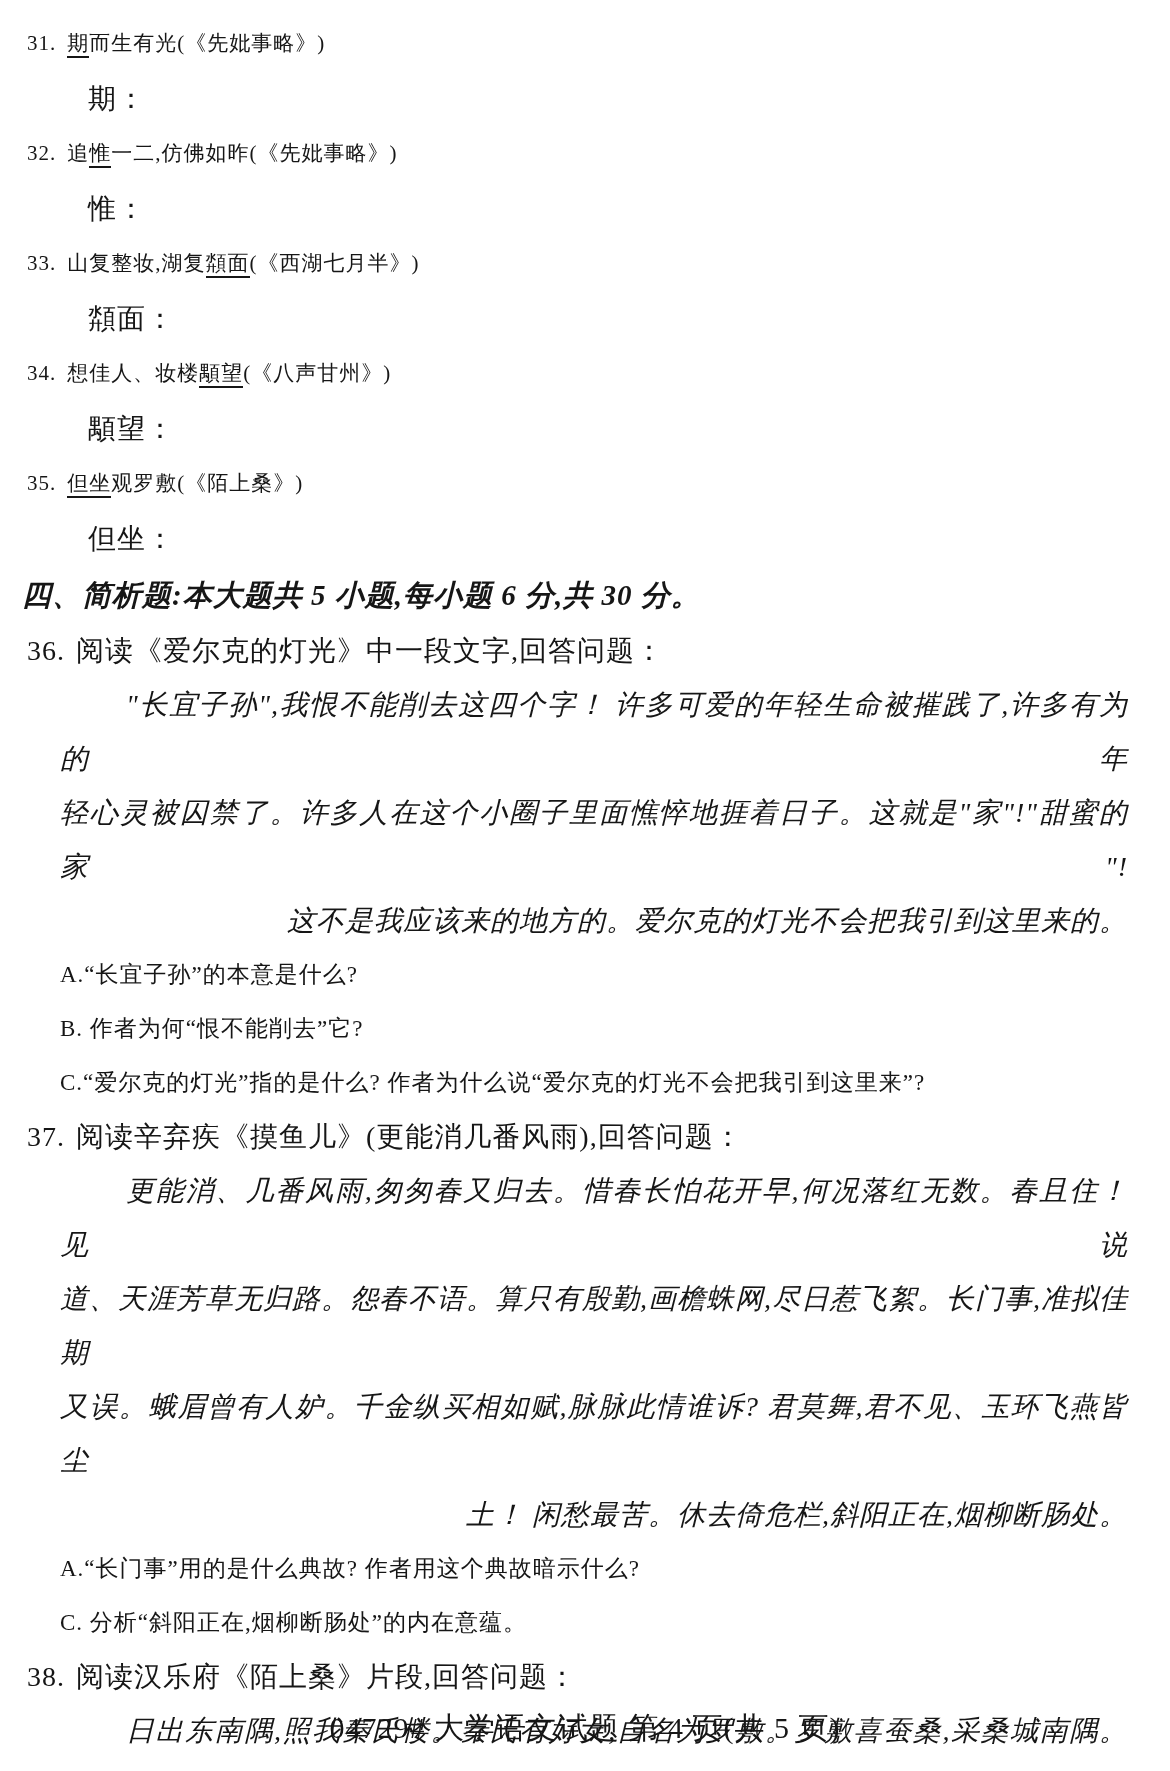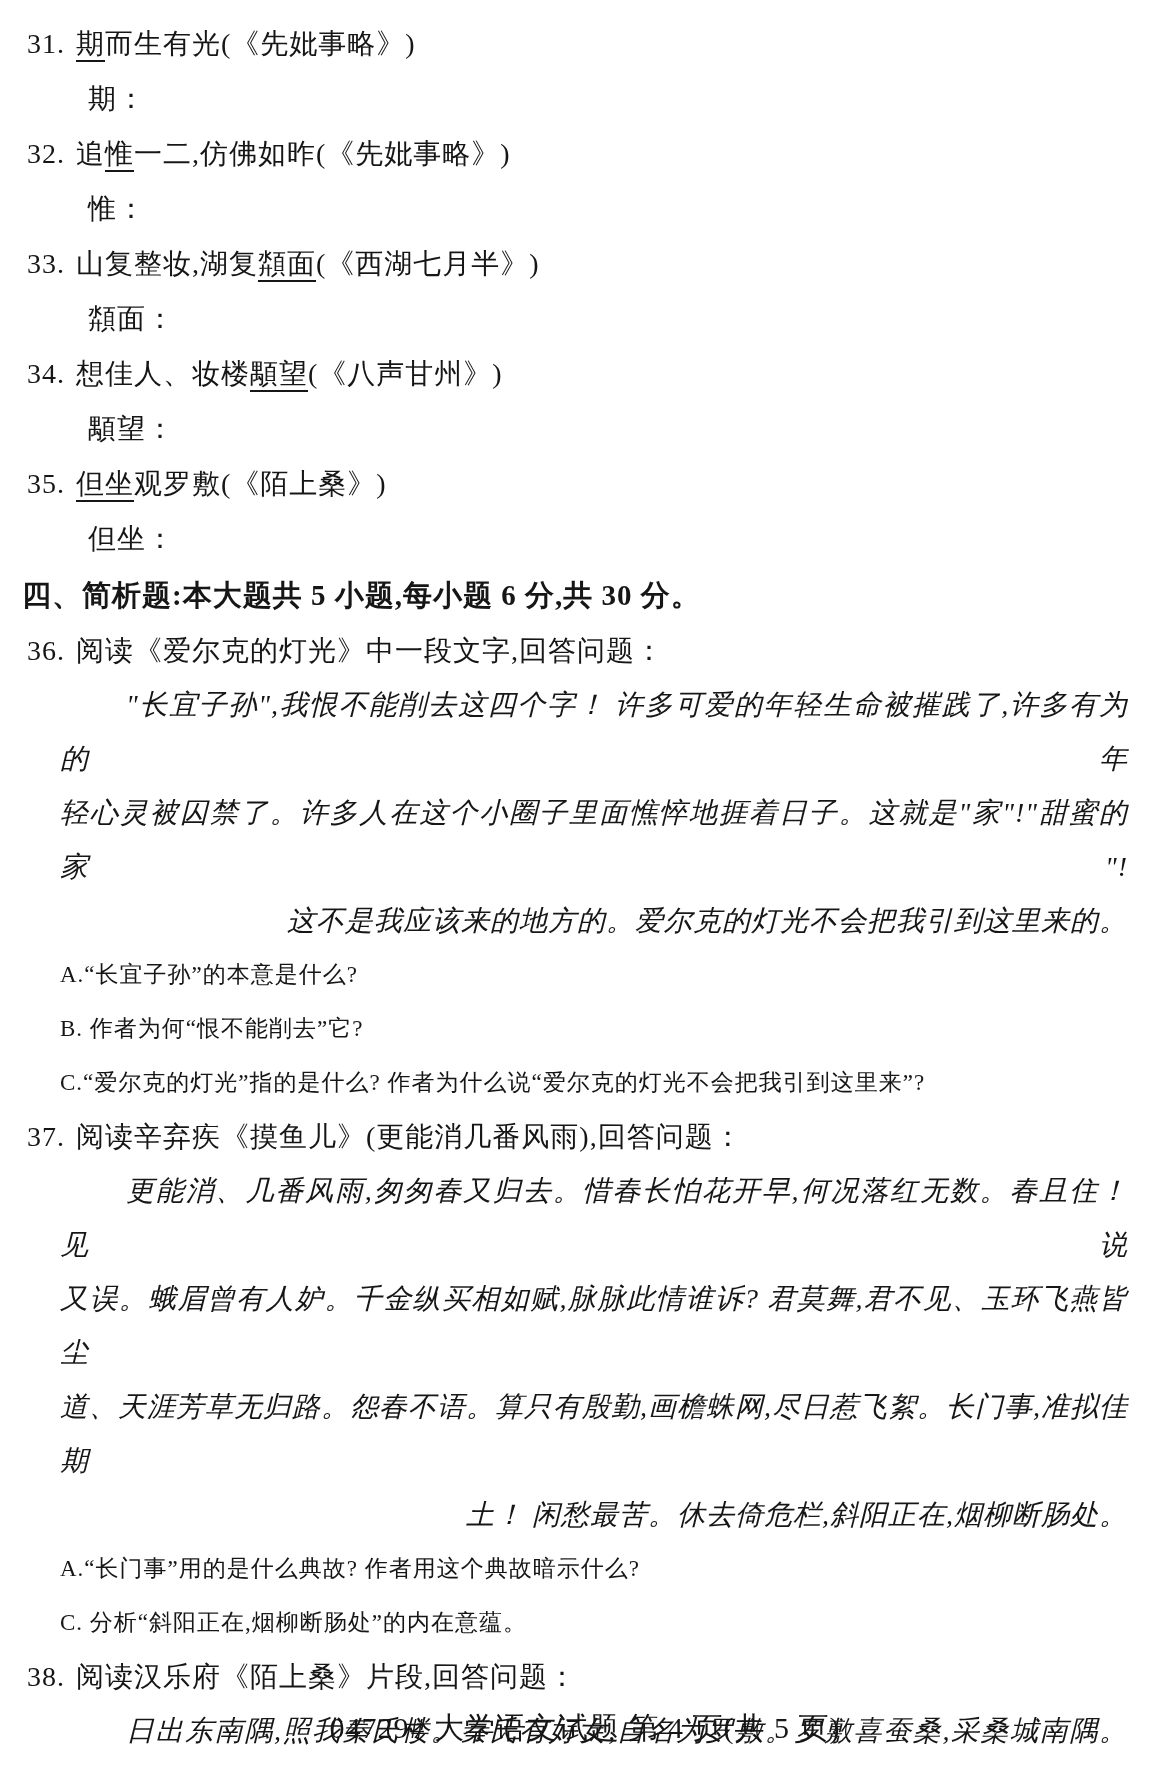--- a/index.html
+++ b/index.html
@@ -4,26 +4,26 @@
 <style>
   html,body { margin:0; padding:0; }
   body {
     width:1170px; height:1771px;
     background:#ffffff; color:#161616;
     font-family:"Liberation Serif","DejaVu Serif",serif;
     position:relative; overflow:hidden;
   }
   .content { padding:16px 42px 0 27px; }
 
-  .item-line { font-size:28px; line-height:55px; letter-spacing:1px; }
+  .item-line { font-size:21px; line-height:55px; letter-spacing:1px; }
   .gloss-line { font-size:28px; line-height:55px; margin-left:61px; letter-spacing:1px; }
   .num { margin-right:11px; }
   .u { border-bottom:2px solid #161616; padding-bottom:1px; }
 
-  .heading { font-size:29px; font-weight:bold; line-height:58px; margin-left:-5px; letter-spacing:1px; }
+  .heading { font-size:29px; font-weight:bold; line-height:58px; margin-left:-5px; letter-spacing:1px;font-style:italic; }
 
   .q-line { font-size:28px; line-height:54px; letter-spacing:1px; }
 
   .passage-line {
     font-size:28px; line-height:54px;
     margin-left:33px;
     font-style:italic;
     letter-spacing:1px;
     text-align:right;
   }
@@ -62,22 +62,22 @@
   <div class="q-line"><span class="num">36.</span><span>阅读《爱尔克的灯光》中一段文字,回答问题：</span></div>
   <div class="passage-line first full">"长宜子孙",我恨不能削去这四个字！ 许多可爱的年轻生命被摧践了,许多有为的年</div>
   <div class="passage-line full">轻心灵被囚禁了。许多人在这个小圈子里面憔悴地捱着日子。这就是"家"!"甜蜜的家"!</div>
   <div class="passage-line">这不是我应该来的地方的。爱尔克的灯光不会把我引到这里来的。</div>
   <div class="sub-line">A.“长宜子孙”的本意是什么?</div>
   <div class="sub-line">B. 作者为何“恨不能削去”它?</div>
   <div class="sub-line">C.“爱尔克的灯光”指的是什么? 作者为什么说“爱尔克的灯光不会把我引到这里来”?</div>
 
   <div class="q-line"><span class="num">37.</span><span>阅读辛弃疾《摸鱼儿》(更能消几番风雨),回答问题：</span></div>
   <div class="passage-line first full">更能消、几番风雨,匆匆春又归去。惜春长怕花开早,何况落红无数。春且住！ 见说</div>
+  <div class="passage-line full">道、天涯芳草无归路。怨春不语。算只有殷勤,画檐蛛网,尽日惹飞絮。长门事,准拟佳期</div>
   <div class="passage-line full">又误。蛾眉曾有人妒。千金纵买相如赋,脉脉此情谁诉? 君莫舞,君不见、玉环飞燕皆尘</div>
-  <div class="passage-line full">道、天涯芳草无归路。怨春不语。算只有殷勤,画檐蛛网,尽日惹飞絮。长门事,准拟佳期</div>
   <div class="passage-line">土！ 闲愁最苦。休去倚危栏,斜阳正在,烟柳断肠处。</div>
   <div class="sub-line">A.“长门事”用的是什么典故? 作者用这个典故暗示什么?</div>
   <div class="sub-line">C. 分析“斜阳正在,烟柳断肠处”的内在意蕴。</div>
 
   <div class="q-line"><span class="num">38.</span><span>阅读汉乐府《陌上桑》片段,回答问题：</span></div>
   <div class="passage-line first full">日出东南隅,照我秦氏楼。秦氏有好女,自名为罗敷。罗敷喜蚕桑,采桑城南隅。青丝</div>
 
 </div>
 
 <div class="footer">04729# 大学语文试题 第 4 页(共 5 页)</div>

